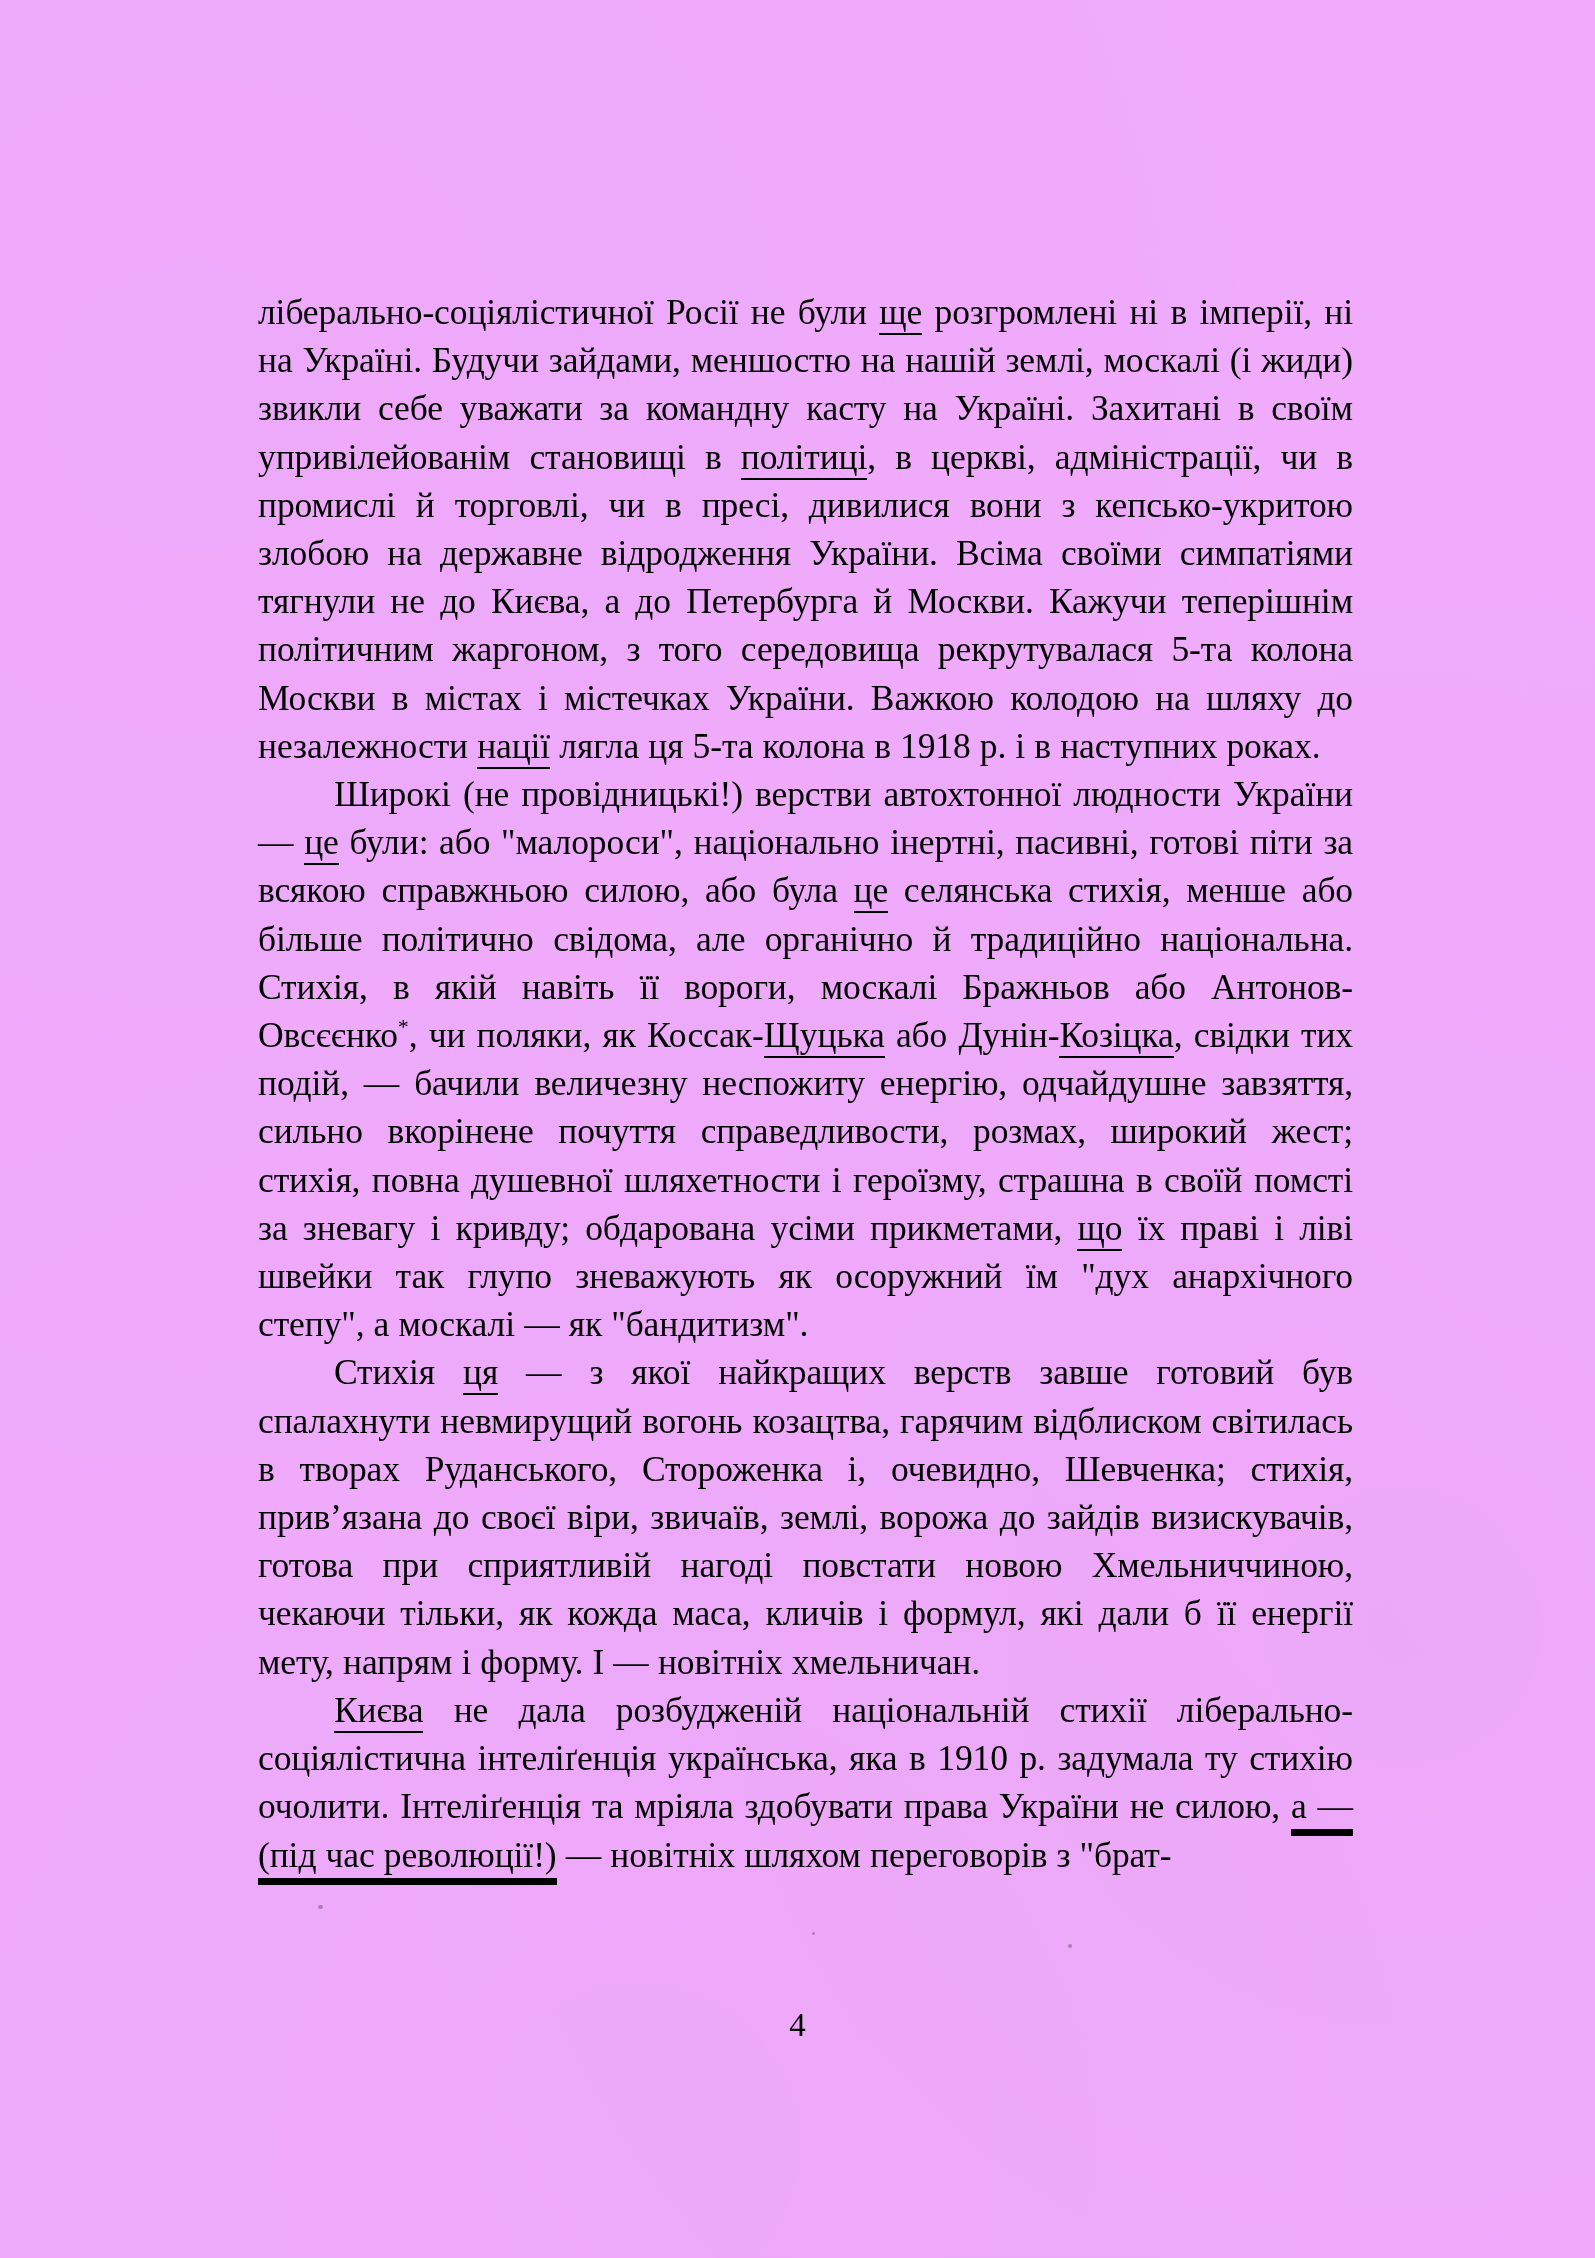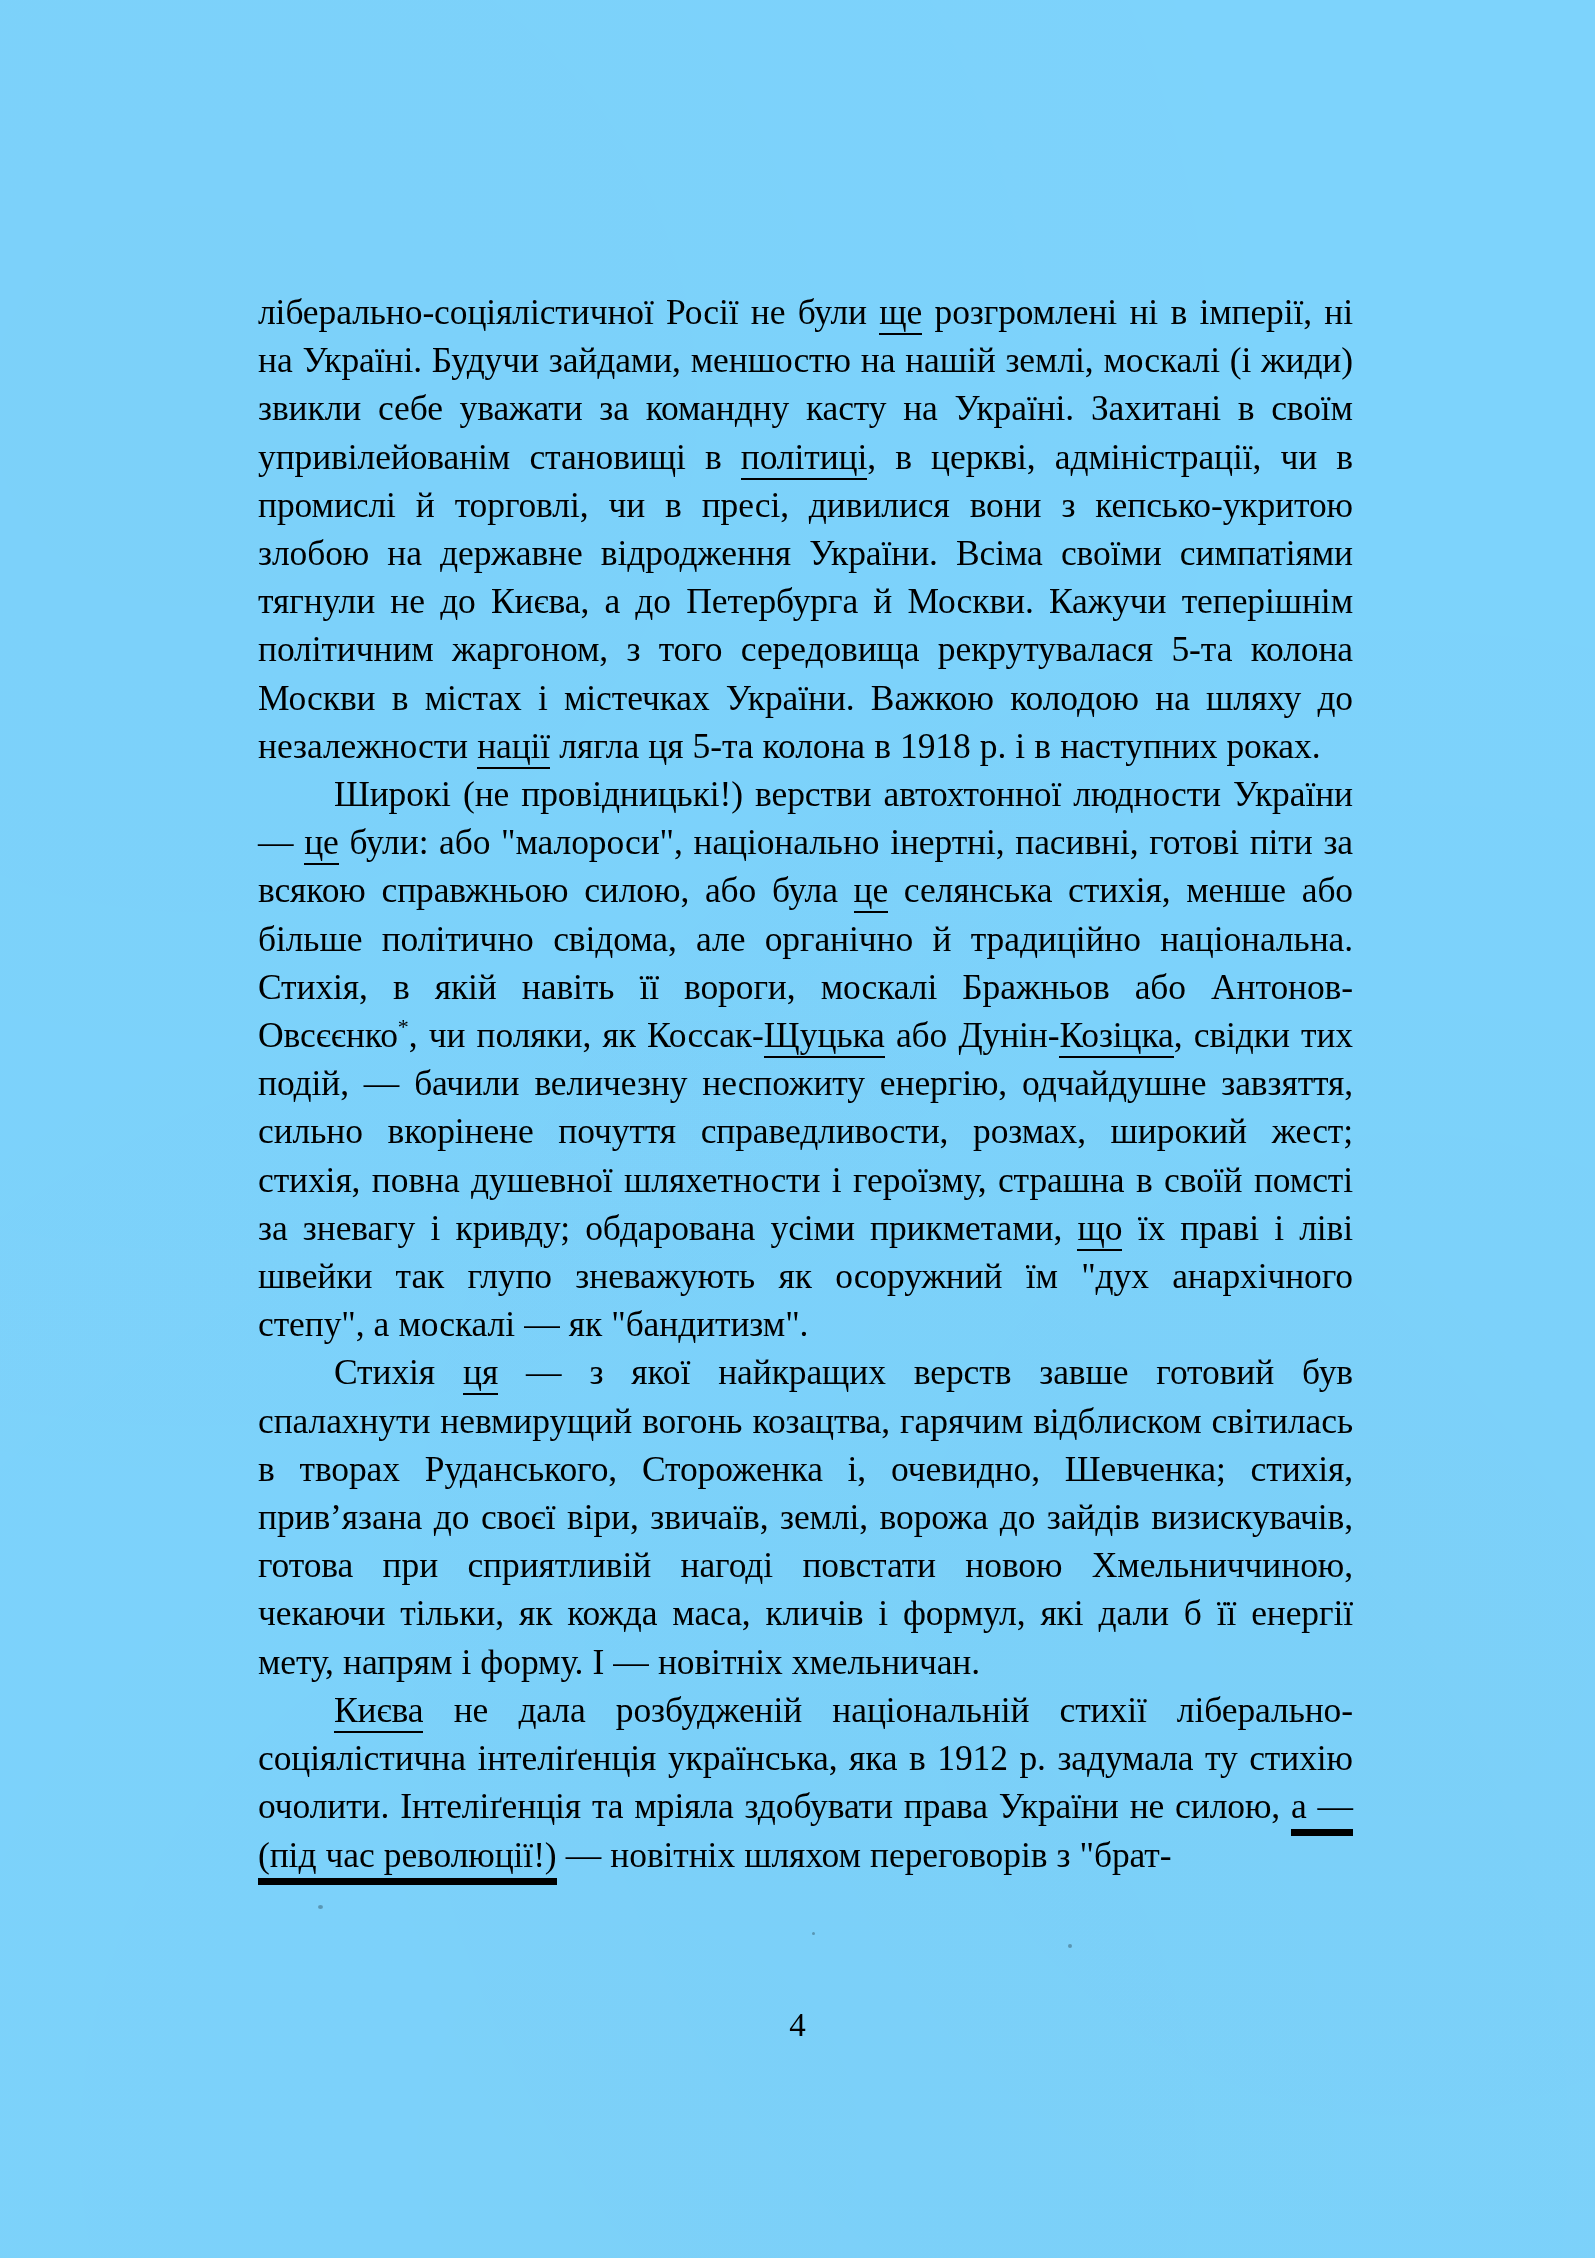--- a/index.html
+++ b/index.html
@@ -14,21 +14,21 @@
     position: relative;
     font-family: "Liberation Serif", "DejaVu Serif", serif;
     color: #000000;
     overflow: hidden;
   }
 
   
   .page-sheet {
     position: absolute;
     inset: 0;
-    background: #7dd3fc;
+    background: #f0abfc;
   }
 
   
   .scan-noise {
     position: absolute;
     inset: 0;
     pointer-events: none;
     background:
       radial-gradient(circle at 12% 18%, rgba(0,0,0,.013), rgba(0,0,0,0) 55%),
       radial-gradient(circle at 88% 72%, rgba(0,0,0,.012), rgba(0,0,0,0) 58%),
@@ -96,21 +96,21 @@
 <body>
 
 <div class="page-sheet">
 
   <div class="scan-noise"></div>
 
   <div class="text-block">
     <p class="para"><span>ліберально-соціялістичної Росії не були </span><span class="u-thin">ще</span><span> розгромлені ні в імперії, ні на Україні. Будучи зайдами, меншостю на нашій землі, москалі (і жиди) звикли себе уважати за командну касту на Україні. Захитані в своїм упривілейованім становищі в </span><span class="u-thin">політиці</span><span>, в церкві, адміністрації, чи в промислі й торговлі, чи в пресі, дивилися вони з кепсько-укритою злобою на державне відродження України. Всіма своїми симпатіями тягнули не до Києва, а до Петербурга й Москви. Кажучи теперішнім політичним жаргоном, з того середовища рекрутувалася 5-та колона Москви в містах і містечках України. Важкою колодою на шляху до незалежности </span><span class="u-thin">нації</span><span> лягла ця 5-та колона в 1918 р. і в наступних роках.</span></p>
     <p class="para indent"><span>Широкі (не провідницькі!) верстви автохтонної  людности України — </span><span class="u-thin">це</span><span> були: або "малороси", національно інертні, пасивні, готові піти за всякою справжньою силою, або була </span><span class="u-thin">це</span><span> селянська стихія, менше або більше політично свідома, але органічно й традиційно національна. Стихія, в якій навіть її вороги, москалі Бражньов або Антонов-Овсєєнко</span><sup class="fn">*</sup><span>, чи поляки, як Коссак-</span><span class="u-thin">Щуцька</span><span> або Дунін-</span><span class="u-thin">Козіцка</span><span>, свідки тих подій, — бачили величезну неспожиту енергію, одчайдушне завзяття, сильно вкорінене почуття справедливости, розмах, широкий жест; стихія, повна душевної шляхетности і героїзму, страшна в своїй помсті за зневагу і кривду; обдарована усіми прикметами, </span><span class="u-thin">що</span><span> їх праві і ліві швейки так глупо зневажують як осоружний їм "дух анархічного степу", а москалі — як "бандитизм".</span></p>
     <p class="para indent"><span>Стихія </span><span class="u-thin">ця</span><span> — з якої найкращих верств завше готовий був спалахнути невмирущий вогонь козацтва, гарячим відблиском світилась в творах Руданського, Стороженка і, очевидно, Шевченка; стихія, прив’язана до своєї віри, звичаїв, землі, ворожа до зайдів визискувачів, готова при сприятливій нагоді повстати новою Хмельниччиною, чекаючи тільки, як кожда маса, кличів і формул, які дали б її енергії мету, напрям і форму. І — новітніх хмельничан.</span></p>
-    <p class="para indent"><span class="u-thin">Києва</span><span> не дала розбудженій національній стихії ліберально-соціялістична інтеліґенція українська, яка в 1912 р. задумала ту стихію очолити. Інтеліґенція та мріяла здобувати права України не силою, </span><span class="u-heavy">а — (під час революції!)</span><span> — новітніх шляхом переговорів з "брат-</span></p>
+    <p class="para indent"><span class="u-thin">Києва</span><span> не дала розбудженій національній стихії ліберально-соціялістична інтеліґенція українська, яка в 1910 р. задумала ту стихію очолити. Інтеліґенція та мріяла здобувати права України не силою, </span><span class="u-heavy">а — (під час революції!)</span><span> — новітніх шляхом переговорів з "брат-</span></p>
   </div>
 
   <div class="folio">4</div>
 
   <span class="speck" style="left:318px; top:1905px; width:5px; height:4px;"></span>
   <span class="speck" style="left:1068px; top:1944px; width:4px; height:4px;"></span>
   <span class="speck" style="left:812px; top:1932px; width:3px; height:3px;"></span>
 
 </div>
 

